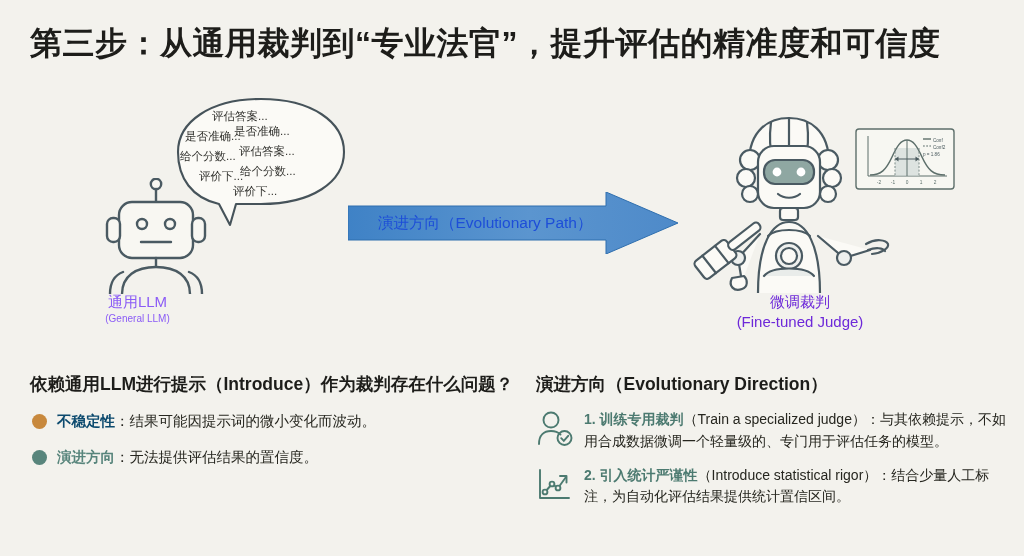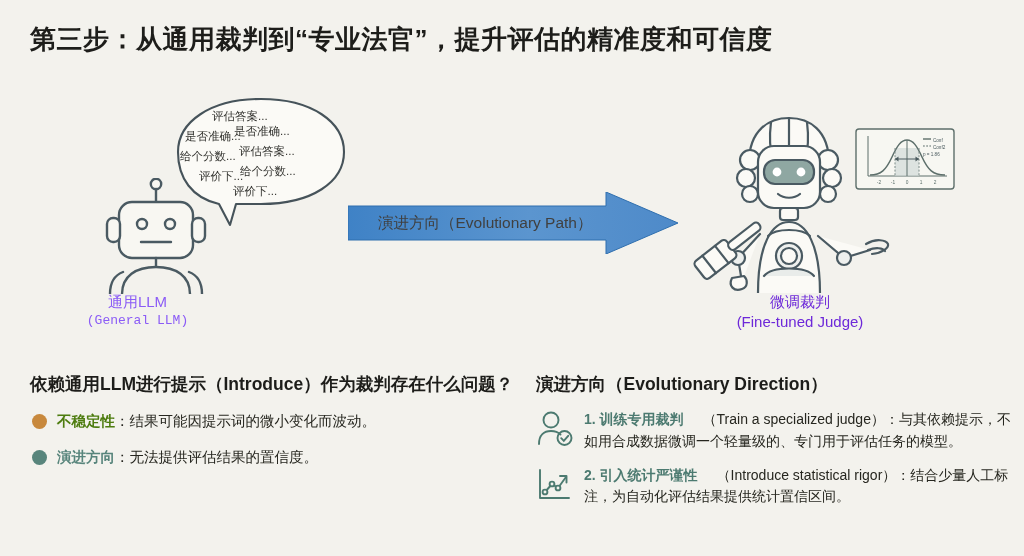--- a/index.html
+++ b/index.html
@@ -9,49 +9,49 @@
     background:#f3f2ed;
     font-family:"Liberation Sans","DejaVu Sans",sans-serif;
     color:#23231f;
     position:relative;
   }
   .slide{position:absolute;inset:0;}
 
   
   .title{
     position:absolute;left:30px;top:22px;width:970px;
-    font-size:26px;font-weight:700;letter-spacing:.5px;
+    font-size:32px;font-weight:700;letter-spacing:.5px;
     color:#1d1d1a;white-space:nowrap;
   }
 
   
   .bubble-wrap{position:absolute;left:172px;top:96px;width:178px;height:132px;}
   .bubble-wrap svg{position:absolute;left:0;top:0;}
   .bubble-text{
     position:absolute;left:0;top:0;width:178px;height:132px;
     font-size:11.5px;color:#2b2b28;line-height:1.42;
   }
   .bt-line{position:absolute;white-space:nowrap;}
   .layerA .bt-line{color:#33332f;}
   .layerB .bt-line{color:#33332f;}
 
   
   .robot-left{position:absolute;left:92px;top:178px;}
   .cap-left{
     position:absolute;left:45px;top:292px;width:185px;text-align:center;
     font-size:15px;line-height:1.35;color:#8b5cf6;
   }
-  .cap-left .l2{font-size:13px;font-family:Liberation Mono, monospace;}
+  .cap-left .l2{font-size:10px;}
 
   
   .arrow{position:absolute;left:348px;top:192px;width:330px;height:62px;}
   .arrow-label{
     position:absolute;left:30px;top:0;width:270px;height:62px;
     display:flex;align-items:center;
-    color:#404040;font-size:15.5px;font-weight:400;white-space:nowrap;
+    color:#1d4ed8;font-size:15.5px;font-weight:400;white-space:nowrap;
   }
 
   
   .robot-right{position:absolute;left:676px;top:108px;}
   .cap-right{
     position:absolute;left:685px;top:292px;width:230px;text-align:center;
     font-size:15px;line-height:1.35;color:#6d28d9;
   }
 
   
@@ -72,21 +72,21 @@
     width:15px;height:15px;border-radius:50%;flex:0 0 15px;
     margin:3px 10px 0 2px;
   }
   .b-text{font-size:14.5px;line-height:1.45;color:#26261f;}
   .b-key{font-weight:700;}
 
   .item{display:flex;align-items:flex-start;margin-bottom:13px;}
   .item-ico{flex:0 0 40px;margin:2px 8px 0 0;}
   .item-text{font-size:14px;line-height:1.52;color:#26261f;}
   .item-key{font-weight:700;color:#4c7a70;}
-  .item-en{color:#26261f;padding-left:19px;}
+  .item-en{color:#26261f;}
 </style>
 </head>
 <body>
 
 <div class="slide">
 
   <div class="title">第三步：从通用裁判到“专业法官”，提升评估的精准度和可信度</div>
 
   <div class="bubble-wrap">
     <svg width="178" height="132" viewBox="0 0 178 132">
@@ -233,21 +233,21 @@
         <text x="80" y="56">2</text>
       </g>
     </svg>
   </div>
 
   <div class="col col-left">
     <h2 class="col-head">依赖通用LLM进行提示（Introduce）作为裁判存在什么问题？</h2>
 
     <div class="bullet">
       <span class="dot" style="background:#c8893d"></span>
-      <span class="b-text"><span class="b-key" style="color:#4d7c0f">不稳定性</span><span>：</span><span>结果可能因提示词的微小变化而波动。</span></span>
+      <span class="b-text"><span class="b-key" style="color:#0c4a6e">不稳定性</span><span>：</span><span>结果可能因提示词的微小变化而波动。</span></span>
     </div>
 
 
     <div class="bullet">
       <span class="dot" style="background:#58857c"></span>
       <span class="b-text"><span class="b-key" style="color:#58857c">演进方向</span><span>：</span><span>无法提供评估结果的置信度。</span></span>
     </div>
   </div>
 
   <div class="col col-right">

